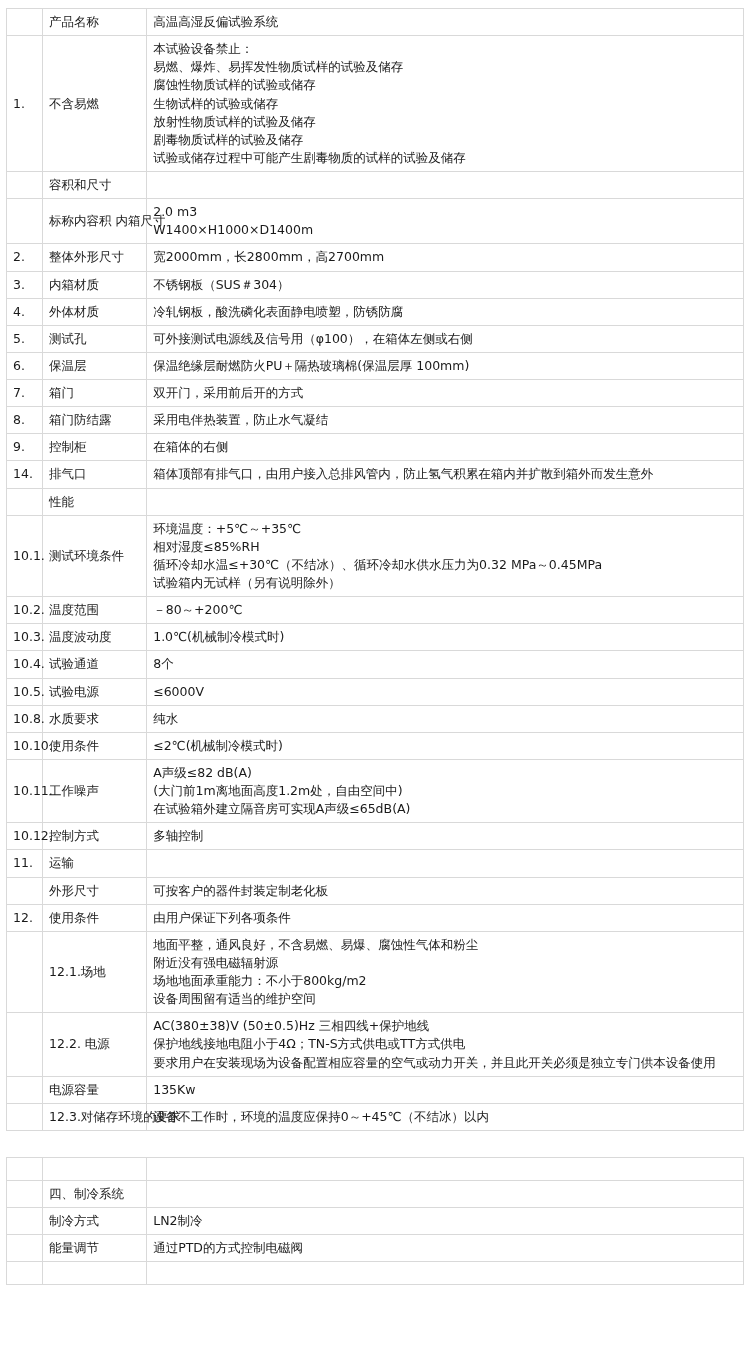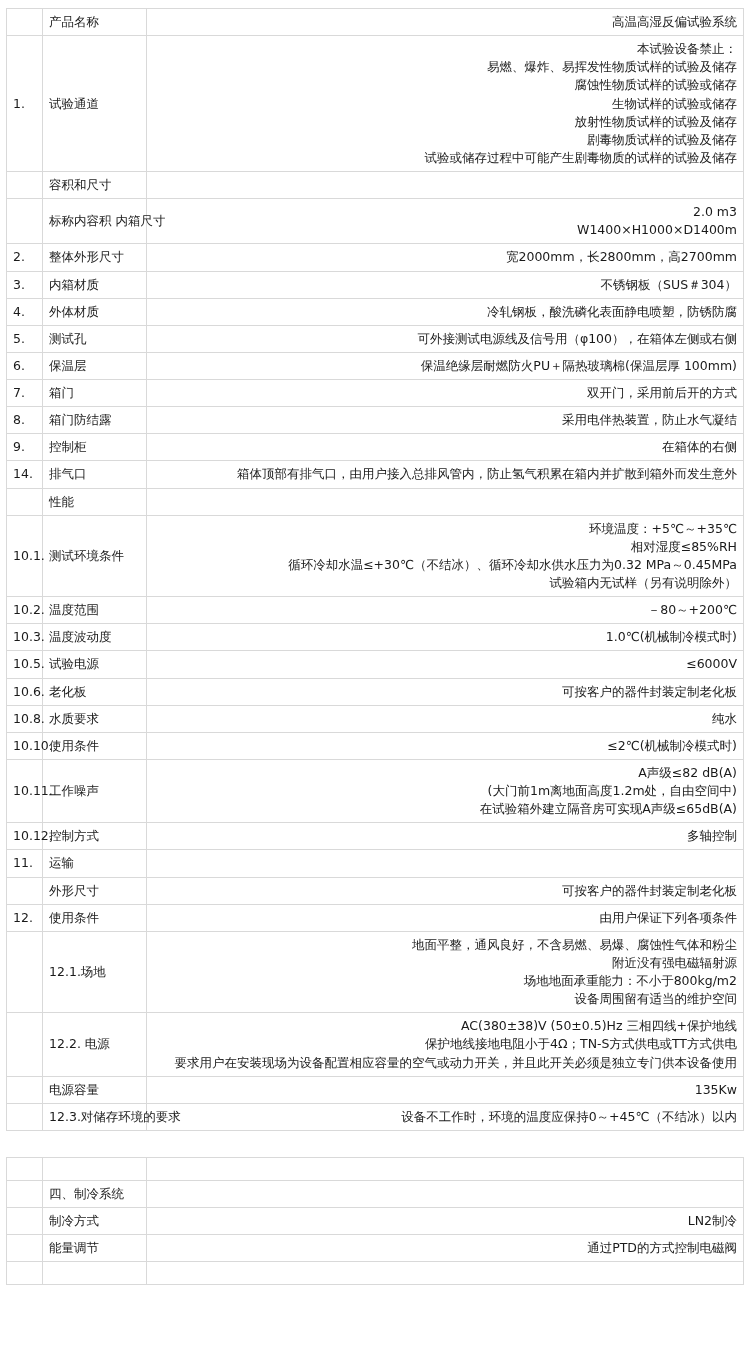--- a/index.html
+++ b/index.html
@@ -38,21 +38,21 @@
   td.num {
     text-align: left;
     padding-left: 8px;
     white-space: nowrap;
   }
   td.label {
     text-align: left;
     white-space: nowrap;
   }
   td.val {
-    text-align: right;
+    text-align: left;
   }
   .ml {
     white-space: pre-line;
   }
   .spacer {
     height: 26px;
   }
   table.spec tr.empty td { height: 14px; }
 </style>
 </head>
@@ -67,21 +67,21 @@
       <col class="c-val">
     </colgroup>
     <tbody id="tbody1">
         <tr>
           <td class="num"></td>
           <td class="label ml">产品名称</td>
           <td class="val ml">高温高湿反偏试验系统</td>
         </tr>
         <tr>
           <td class="num">1.</td>
-          <td class="label ml">试验通道</td>
+          <td class="label ml">不含易燃</td>
           <td class="val ml">本试验设备禁止：
 易燃、爆炸、易挥发性物质试样的试验及储存
 腐蚀性物质试样的试验或储存
 生物试样的试验或储存
 放射性物质试样的试验及储存
 剧毒物质试样的试验及储存
 试验或储存过程中可能产生剧毒物质的试样的试验及储存</td>
         </tr>
         <tr>
           <td class="num"></td>
@@ -157,28 +157,28 @@
           <td class="num">10.2.</td>
           <td class="label ml">温度范围</td>
           <td class="val ml">－80～+200℃</td>
         </tr>
         <tr>
           <td class="num">10.3.</td>
           <td class="label ml">温度波动度</td>
           <td class="val ml">1.0℃(机械制冷模式时)</td>
         </tr>
         <tr>
+          <td class="num">10.4.</td>
+          <td class="label ml">试验通道</td>
+          <td class="val ml">8个</td>
+        </tr>
+        <tr>
           <td class="num">10.5.</td>
           <td class="label ml">试验电源</td>
           <td class="val ml">≤6000V</td>
-        </tr>
-        <tr>
-          <td class="num">10.6.</td>
-          <td class="label ml">老化板</td>
-          <td class="val ml">可按客户的器件封装定制老化板</td>
         </tr>
         <tr>
           <td class="num">10.8.</td>
           <td class="label ml">水质要求</td>
           <td class="val ml">纯水</td>
         </tr>
         <tr>
           <td class="num">10.10.</td>
           <td class="label ml">使用条件</td>
           <td class="val ml">≤2℃(机械制冷模式时)</td>

